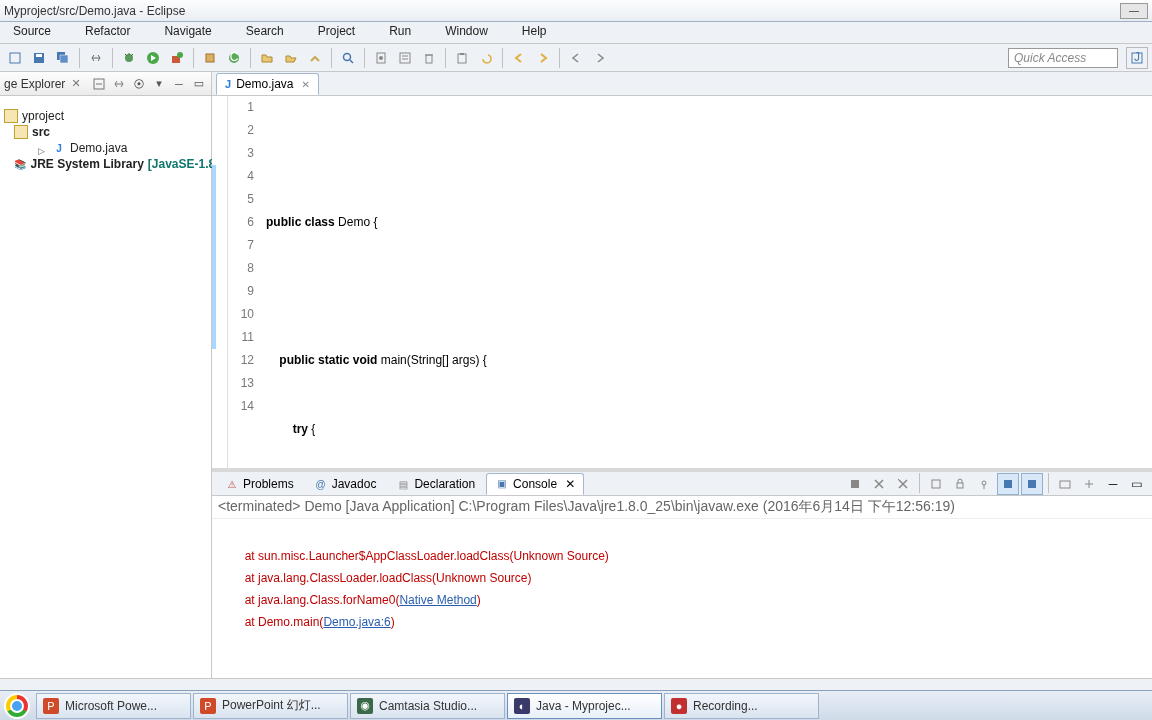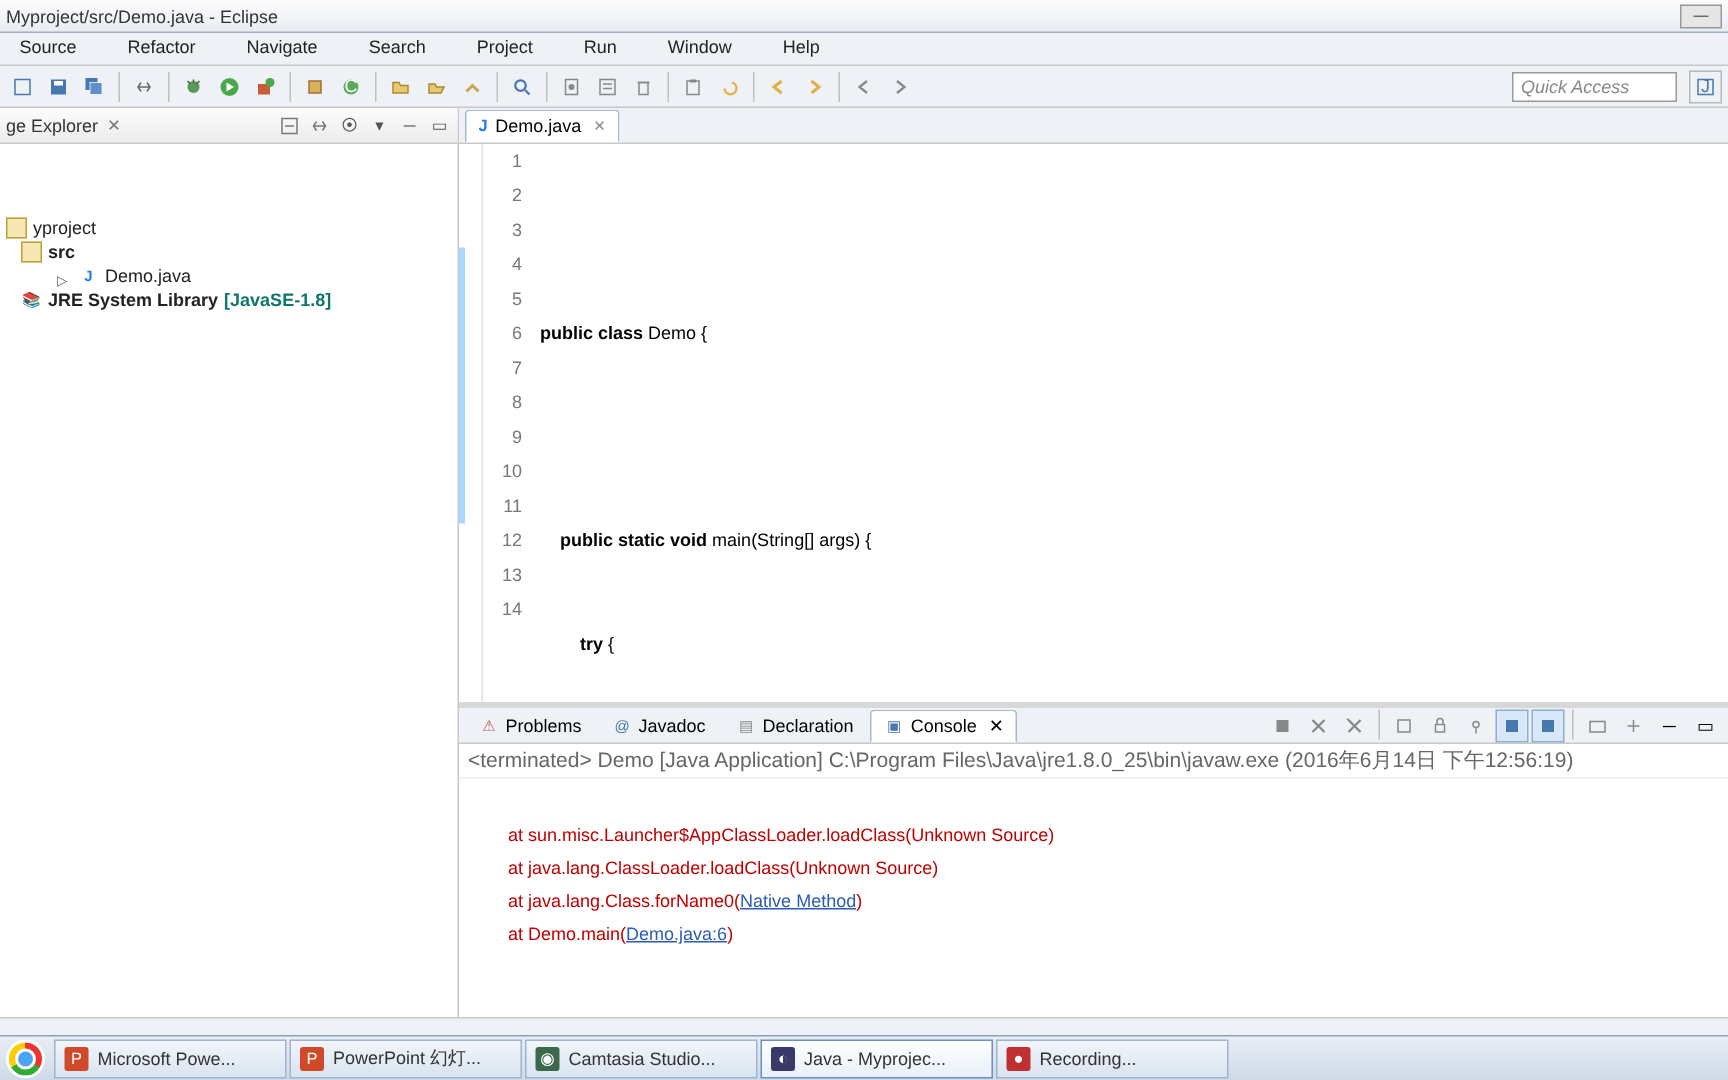--- a/index.html
+++ b/index.html
@@ -19,27 +19,27 @@
 .toolbar { height:28px; background:#eef1f5; border-bottom:1px solid #c8c8c8; display:flex; align-items:center; padding:0 4px; gap:2px; }
 .tbtn { width:22px; height:22px; display:flex; align-items:center; justify-content:center; border:1px solid transparent; }
 .tsep { width:1px; height:20px; background:#c0c0c0; margin:0 3px; }
 .quick { margin-left:auto; width:110px; height:20px; border:1px solid #999; background:#fff; padding:0 5px; color:#888; font-style:italic; display:flex; align-items:center; }
 .persp { width:22px; height:22px; margin-left:6px; border:1px solid #b8b8b8; background:#eef1f5; display:flex; align-items:center; justify-content:center; }
 
 
 .main { display:flex; height:calc(720px - 22px - 22px - 28px - 12px - 30px); }
 
 
-.explorer { width:306px; background:#fff; border-right:1px solid #c8c8c8; display:flex; flex-direction:column; }
+.explorer { width:212px; background:#fff; border-right:1px solid #c8c8c8; display:flex; flex-direction:column; }
 .view-header { height:24px; background:linear-gradient(#fdfdfd,#ebebeb); border-bottom:1px solid #c8c8c8; display:flex; align-items:center; padding:0 4px; gap:4px; }
 .view-header .vtitle { flex:0 0 auto; color:#333; }
 .view-header .x { margin-left:2px; color:#777; font-size:11px; }
 .view-header .spacer { flex:1; }
 .vicn { width:16px; height:16px; display:flex; align-items:center; justify-content:center; font-size:11px; color:#555; }
-.tree { padding:12px 4px; color:#222;margin-top:36px; }
+.tree { padding:12px 4px; color:#222; }
 .tree div { padding:1px 0 1px 0; display:flex; align-items:center; gap:4px; white-space:nowrap; }
 .tree .ind1 { padding-left:10px;font-weight:bold; }
 .tree .ind2 { padding-left:22px; }
 .tree .ind3 { padding-left:34px; }
 .tw { width:10px; height:10px; display:inline-block; }
 .tw::before { content:"▷"; color:#666; font-size:9px; }
 .ficn { width:14px; height:14px; display:inline-flex; align-items:center; justify-content:center; font-size:10px; }
 .icn-prj { background:#f5e6b3; border:1px solid #c0a030; }
 .icn-fld { background:#f5e6b3; border:1px solid #c0a030; }
 .icn-pkg { background:#fff; border:1px solid #c0a030; border-radius:50%; width:12px; height:12px; }

